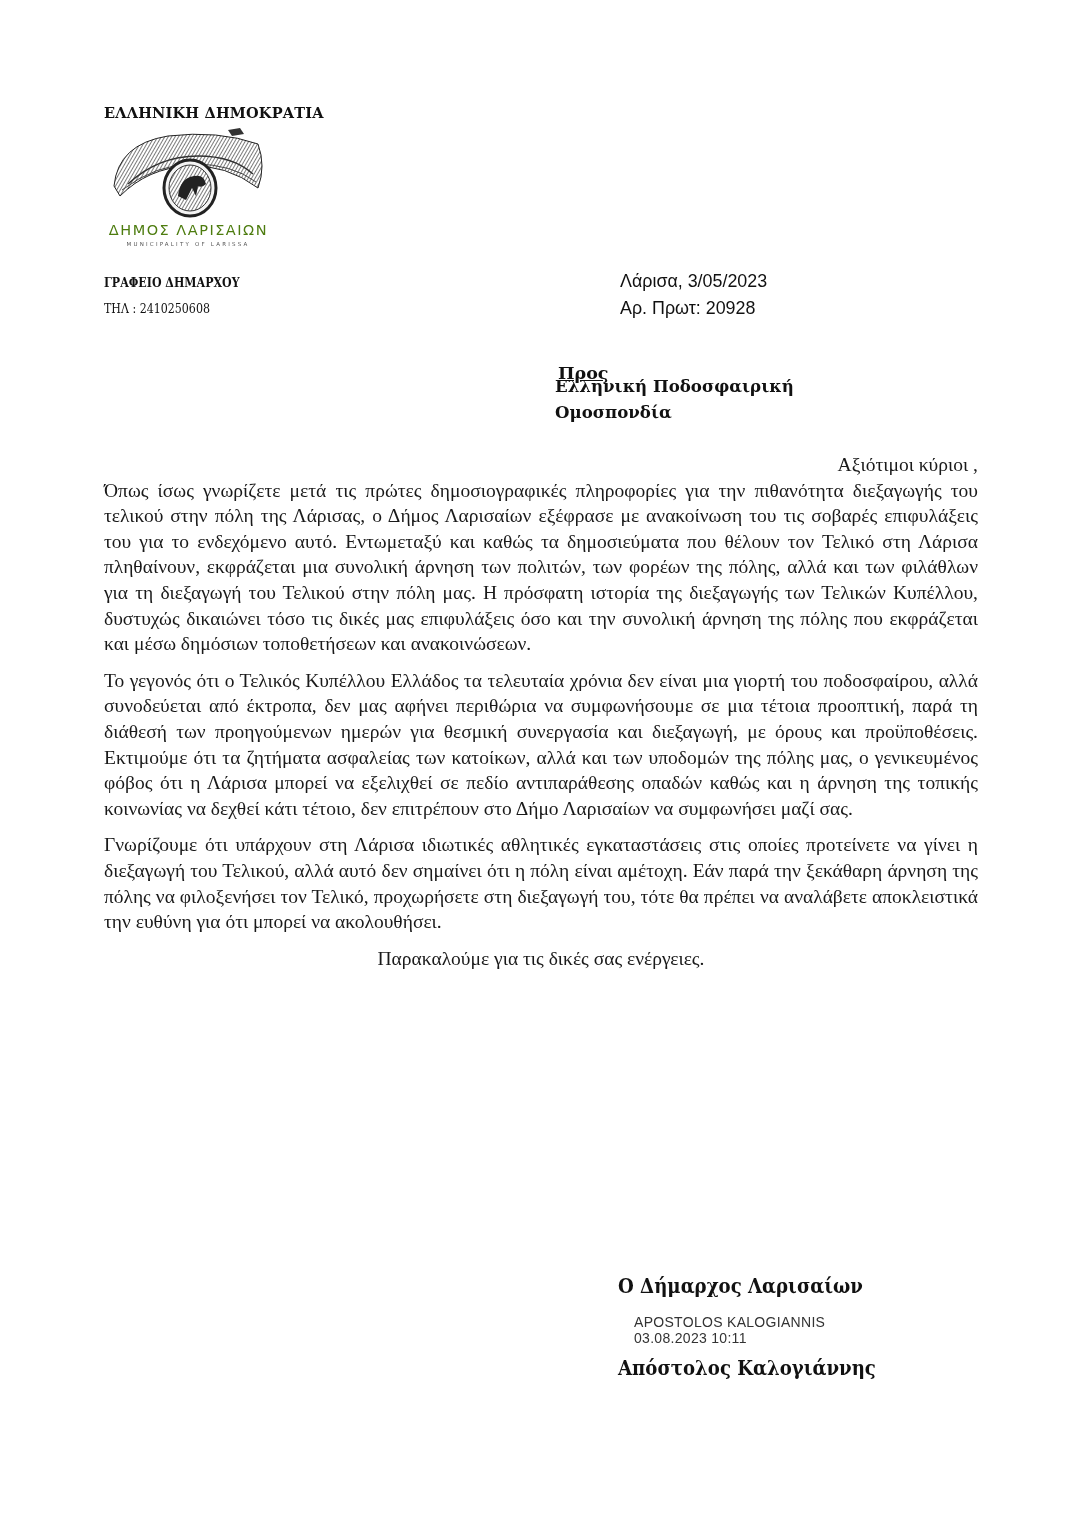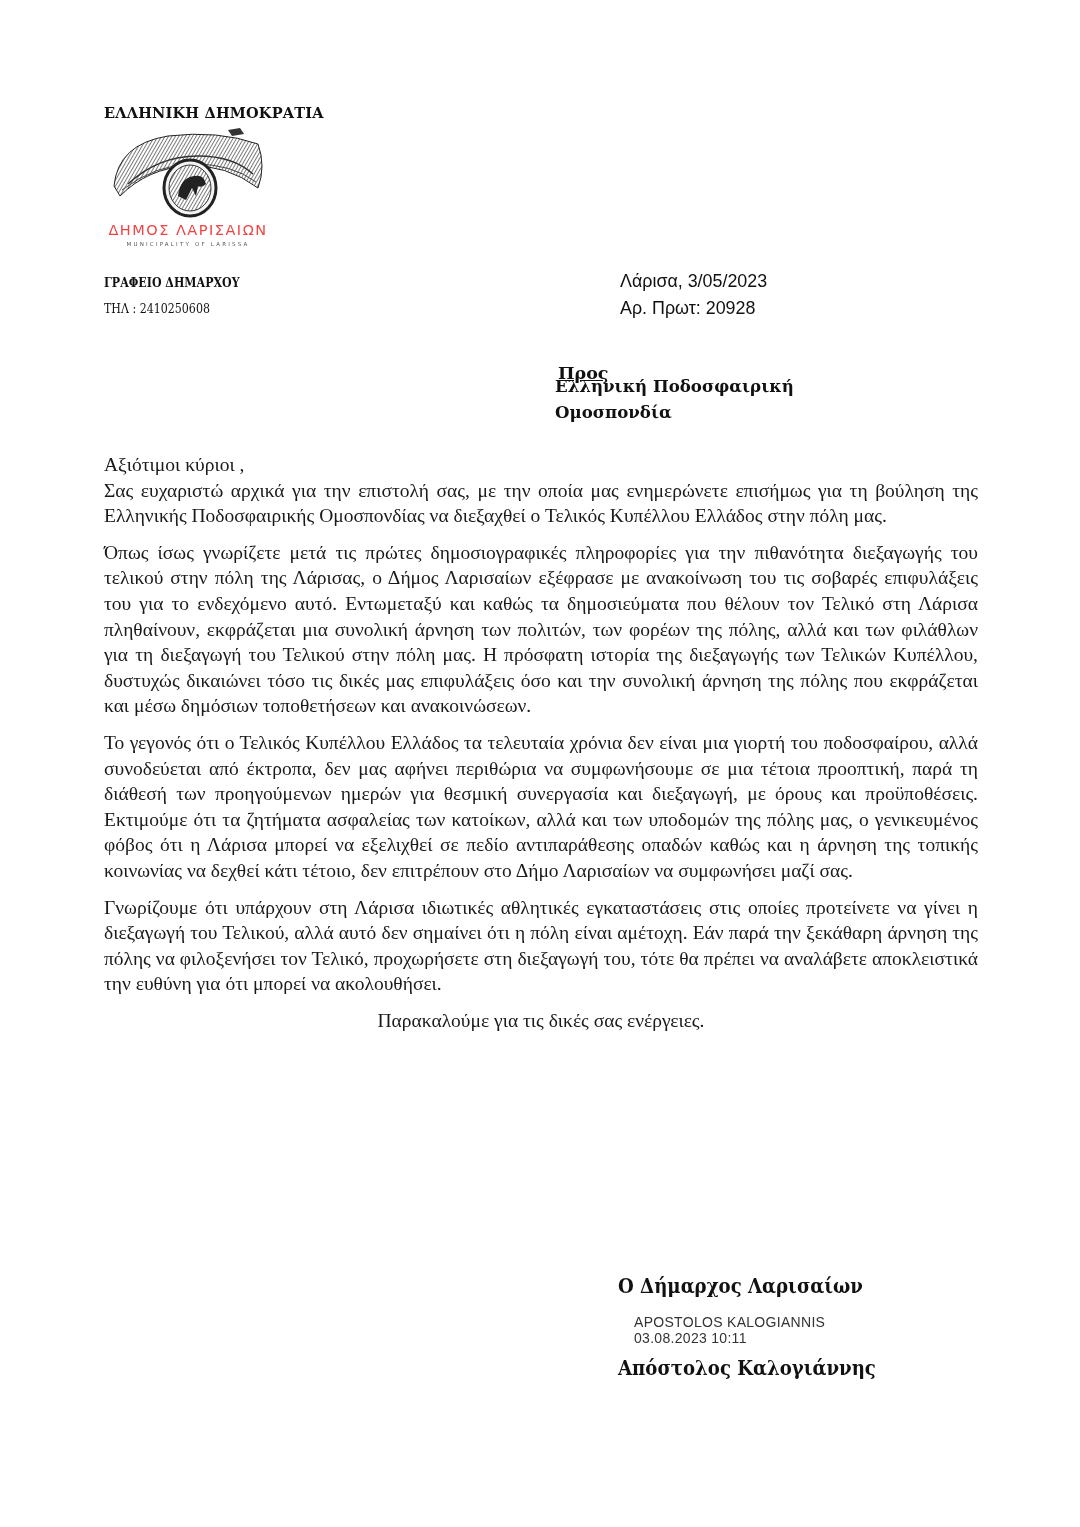--- a/index.html
+++ b/index.html
@@ -2,35 +2,35 @@
 <html><head>
 <meta charset="utf-8">
 <style>
   html, body { margin: 0; padding: 0; background: #ffffff; }
   body { width: 1080px; height: 1527px; position: relative; overflow: hidden; color: #111; }
   .page { position: absolute; left: 0; top: 0; width: 1080px; height: 1325px; background: #fff; }
   .abs { position: absolute; }
 
   .republic { left: 104px; top: 104px; font-family: "DejaVu Serif", serif; font-weight: bold; font-size: 14.5px; letter-spacing: 0.2px; }
   .logo { left: 108px; top: 126px; width: 160px; height: 128px; }
-  .logo-title { left: 108px; top: 222px; width: 160px; text-align: center; color: #ef4444; font-family: "DejaVu Sans", sans-serif; font-size: 14.5px; letter-spacing: 1.5px; }
+  .logo-title { left: 108px; top: 222px; width: 160px; text-align: right; color: #4d7c0f; font-family: "DejaVu Sans", sans-serif; font-size: 14.5px; letter-spacing: 1.5px; }
   .logo-sub { left: 108px; top: 241px; width: 160px; text-align: center; color: #555; font-family: "DejaVu Sans", sans-serif; font-size: 5.5px; letter-spacing: 2.2px; }
 
   .office { left: 104px; top: 276px; font-family: "DejaVu Serif", serif; font-weight: bold; font-size: 12px; transform: scaleX(0.92); transform-origin: left; }
   .phone { left: 104px; top: 302px; font-family: "DejaVu Serif", serif; font-size: 12px; transform: scaleX(0.92); transform-origin: left; }
 
   .date { left: 620px; top: 270px; font-family: "Liberation Sans", sans-serif; font-size: 19px; transform: scaleX(0.94); transform-origin: left; }
   .protocol { left: 620px; top: 297px; font-family: "Liberation Sans", sans-serif; font-size: 19px; transform: scaleX(0.94); transform-origin: left; }
 
   .to-label { left: 558px; top: 348px; font-family: "DejaVu Serif", serif; font-weight: bold; font-size: 17.5px; text-decoration: underline; margin-top: 15px; }
   .recipient { left: 555px; top: 373px; font-family: "DejaVu Serif", serif; font-weight: bold; font-size: 17.5px; line-height: 26px; transform: scaleX(0.95); transform-origin: left; }
 
   .body-text { left: 104px; top: 452px; width: 874px; font-family: "Liberation Serif", serif; font-size: 19.5px; line-height: 25.6px; color: #1a1a1a; }
   .body-text p { margin: 0 0 11px 0; text-align: justify; }
-  .body-text p.greet { margin: 0; text-align: left; }
+  .body-text p.greet { margin: 0; text-align: right; }
   .body-text p.last { text-align: center; }
 
   .sig-title { left: 618px; top: 1275px; font-family: "DejaVu Serif", serif; font-weight: bold; font-size: 19.5px; transform: scaleX(0.93); transform-origin: left; }
   .sig-stamp { left: 634px; top: 1314px; font-family: Liberation Sans, sans-serif; font-size: 14px; line-height: 16px; color: #333; letter-spacing: 0.3px; }
   .sig-name { left: 618px; top: 1357px; font-family: "DejaVu Serif", serif; font-weight: bold; font-size: 19.5px; transform: scaleX(0.93); transform-origin: left; }
 </style>
 </head>
 <body>
 
 <div class="page">
@@ -66,21 +66,20 @@
   <div class="abs protocol">Αρ. Πρωτ: 20928</div>
 
   <div class="abs to-label">Προς</div>
   <div class="abs recipient">
     <div>Ελληνική Ποδοσφαιρική</div>
     <div>Ομοσπονδία</div>
   </div>
 
   <div class="abs body-text">
     <p class="greet">Αξιότιμοι κύριοι ,</p>
-    <p>Σας ευχαριστώ αρχικά για την επιστολή σας, με την οποία μας ενημερώνετε επισήμως για τη βούληση της Ελληνικής Ποδοσφαιρικής Ομοσπονδίας να διεξαχθεί ο Τελικός Κυπέλλου Ελλάδος στην πόλη μας.</p>
     <p>Όπως ίσως  γνωρίζετε μετά τις πρώτες δημοσιογραφικές πληροφορίες για την πιθανότητα διεξαγωγής του τελικού στην πόλη της Λάρισας,  ο Δήμος Λαρισαίων εξέφρασε με ανακοίνωση του τις σοβαρές επιφυλάξεις του για το ενδεχόμενο αυτό. Εντωμεταξύ και καθώς τα δημοσιεύματα που θέλουν τον Τελικό στη Λάρισα πληθαίνουν, εκφράζεται μια συνολική άρνηση των πολιτών, των φορέων της πόλης, αλλά και των φιλάθλων για τη διεξαγωγή του Τελικού στην πόλη μας. Η πρόσφατη ιστορία της διεξαγωγής των Τελικών Κυπέλλου, δυστυχώς δικαιώνει τόσο τις δικές μας επιφυλάξεις όσο και την συνολική άρνηση της πόλης που εκφράζεται και μέσω δημόσιων τοποθετήσεων και ανακοινώσεων.</p>
     <p>Το γεγονός ότι ο Τελικός Κυπέλλου Ελλάδος τα τελευταία χρόνια δεν είναι μια γιορτή του ποδοσφαίρου, αλλά συνοδεύεται από έκτροπα, δεν μας αφήνει περιθώρια να συμφωνήσουμε σε μια τέτοια προοπτική, παρά τη διάθεσή των προηγούμενων ημερών για θεσμική συνεργασία και διεξαγωγή, με όρους και προϋποθέσεις. Εκτιμούμε ότι τα ζητήματα ασφαλείας των κατοίκων, αλλά και των υποδομών της πόλης μας, ο γενικευμένος φόβος ότι η Λάρισα μπορεί να εξελιχθεί σε πεδίο αντιπαράθεσης οπαδών καθώς και  η άρνηση της τοπικής κοινωνίας να δεχθεί κάτι τέτοιο, δεν επιτρέπουν στο Δήμο Λαρισαίων να συμφωνήσει μαζί σας.</p>
     <p>Γνωρίζουμε ότι υπάρχουν στη Λάρισα ιδιωτικές αθλητικές εγκαταστάσεις στις οποίες προτείνετε να γίνει η διεξαγωγή του Τελικού, αλλά αυτό δεν σημαίνει ότι η πόλη είναι αμέτοχη.  Εάν παρά την ξεκάθαρη άρνηση της πόλης να φιλοξενήσει τον Τελικό, προχωρήσετε στη διεξαγωγή του, τότε θα πρέπει να αναλάβετε αποκλειστικά την ευθύνη για ότι μπορεί να ακολουθήσει.</p>
     <p class="last">Παρακαλούμε για τις δικές σας ενέργειες.</p>
   </div>
 
   <div class="abs sig-title">Ο Δήμαρχος Λαρισαίων</div>
   <div class="abs sig-stamp">
     <div>APOSTOLOS KALOGIANNIS</div>
     <div>03.08.2023 10:11</div>

